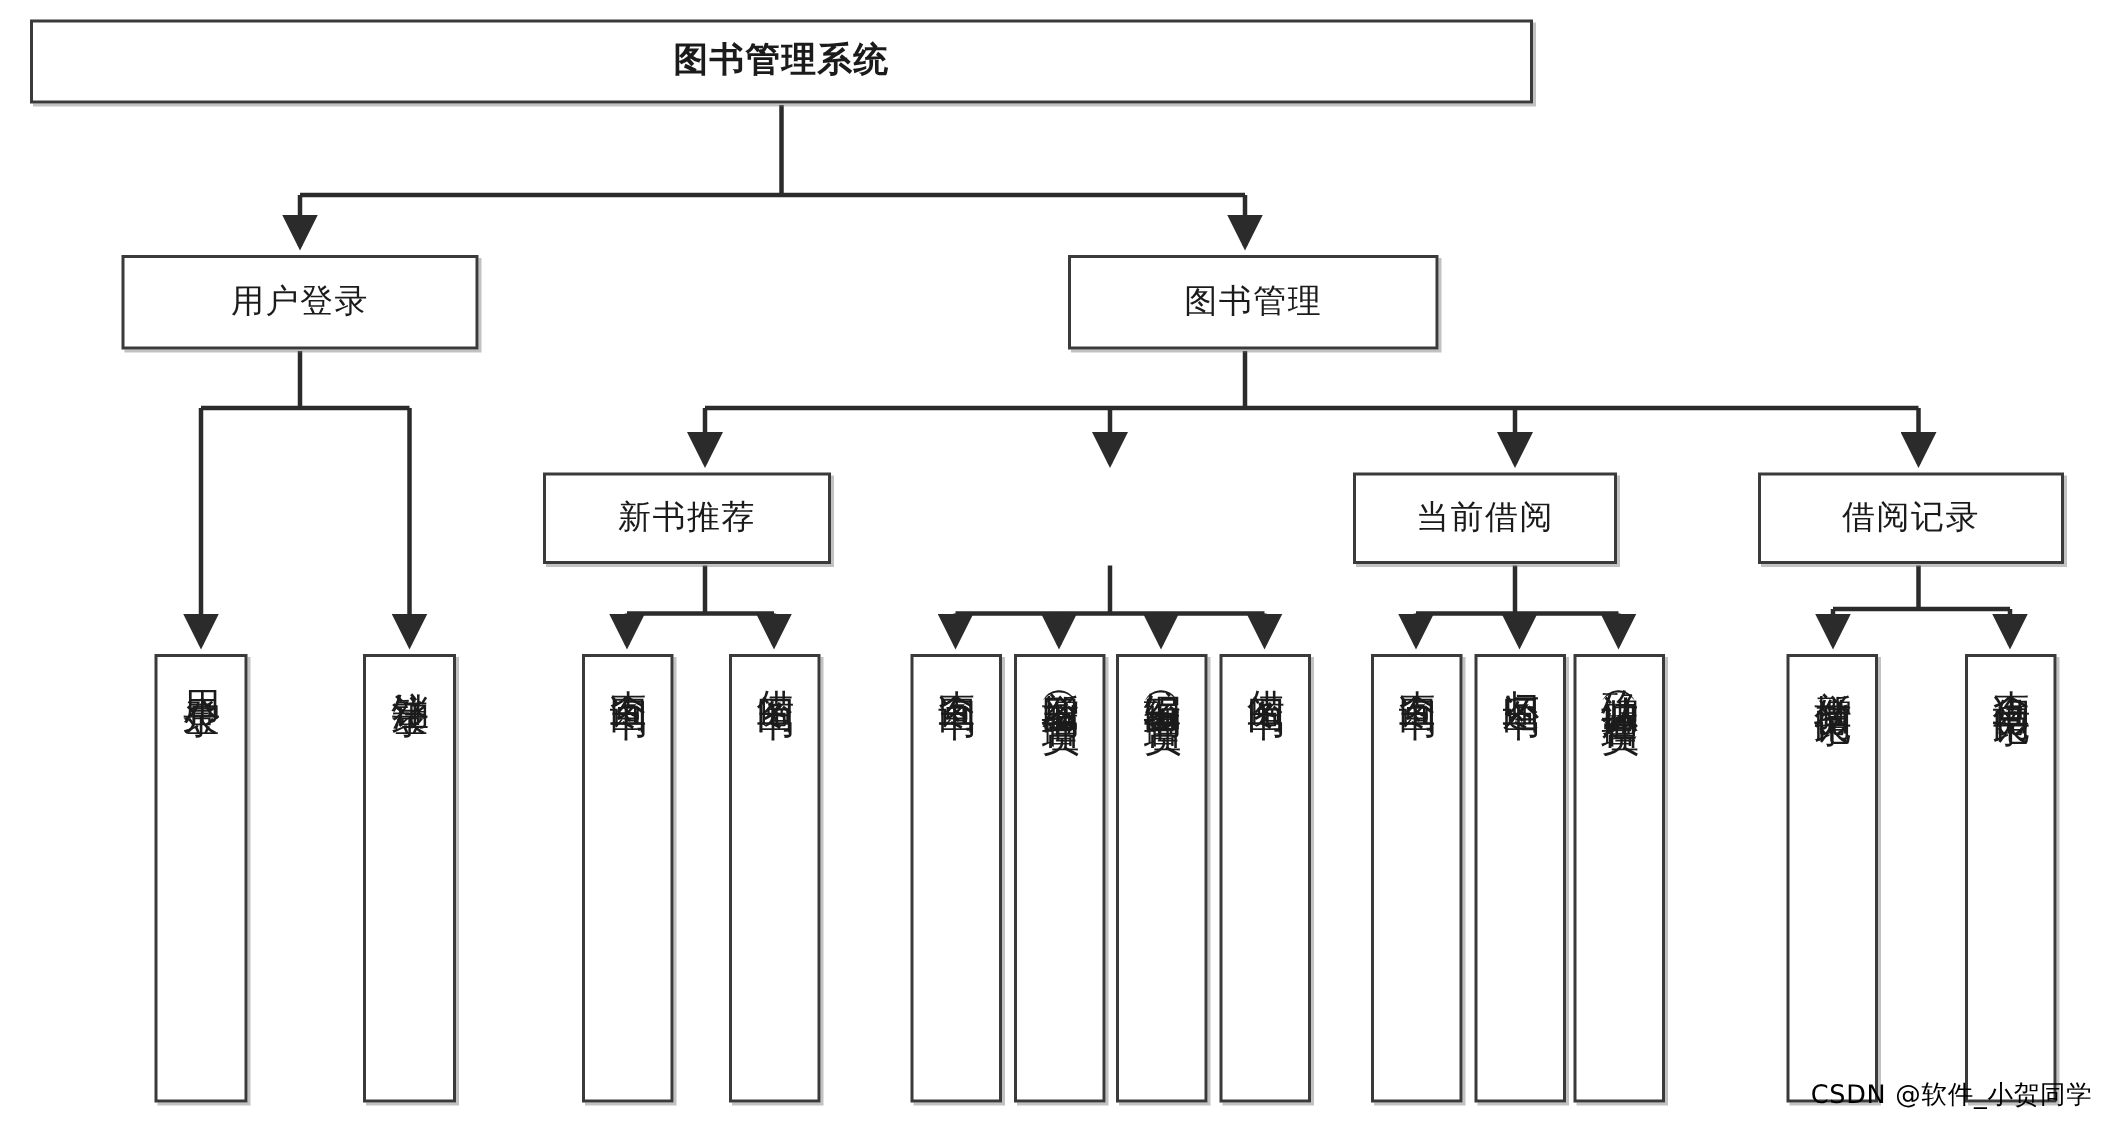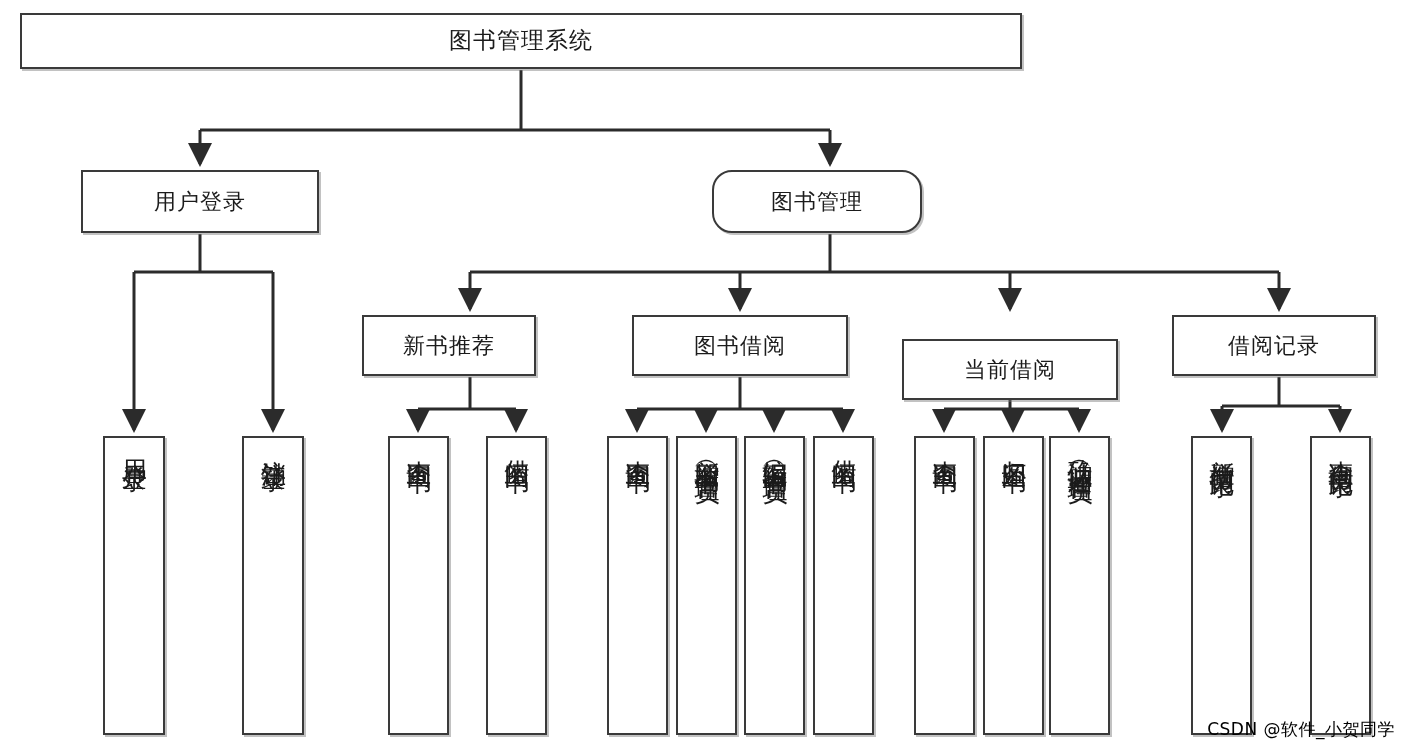--- a/index.html
+++ b/index.html
@@ -44,20 +44,21 @@
     line-height: 1.18;
     white-space: nowrap;
   }
   
   .node.horiz .label {
     font-size: 22px;
     letter-spacing: 1px;
   }
   .node.root .label {
     font-size: 23px;
+    font-weight: bold;
   }
   
   .node.vert {
     align-items: flex-start;
     padding-top: 2px;
   }
   .node.vert .label {
     writing-mode: vertical-rl;
     text-orientation: upright;
     font-size: 25px;
@@ -134,33 +135,30 @@
   </svg>
 
   <div class="node horiz root" style="left:20px; top:13px; width:1002px; height:56px;">
     <span class="label">图书管理系统</span>
   </div>
 
   <div class="node horiz" style="left:81px; top:170px; width:238px; height:63px;">
     <span class="label">用户登录</span>
   </div>
 
-  <div class="node horiz" style="left:712px; top:170px; width:210px; height:63px;border-radius:20px;">
+  <div class="node horiz" style="left:712px; top:170px; width:247px; height:63px;">
     <span class="label">图书管理</span>
   </div>
 
-  <div class="node horiz" style="left:362px; top:315px; width:174px; height:61px;">
+  <div class="node horiz" style="left:362px; top:315px; width:192px; height:61px;">
     <span class="label">新书推荐</span>
   </div>
 
-  <div class="node horiz" style="left:632px; top:315px; width:216px; height:61px;">
-    <span class="label">图书借阅</span>
-  </div>
-
-  <div class="node horiz" style="left:902px; top:315px; width:216px; height:61px;margin-top:24px;">
+
+  <div class="node horiz" style="left:902px; top:315px; width:176px; height:61px;">
     <span class="label">当前借阅</span>
   </div>
 
   <div class="node horiz" style="left:1172px; top:315px; width:204px; height:61px;">
     <span class="label">借阅记录</span>
   </div>
 
   <div class="node vert" style="left:103px; top:436px; width:62px; height:299px;">
     <span class="label">用户登录</span>
   </div>

